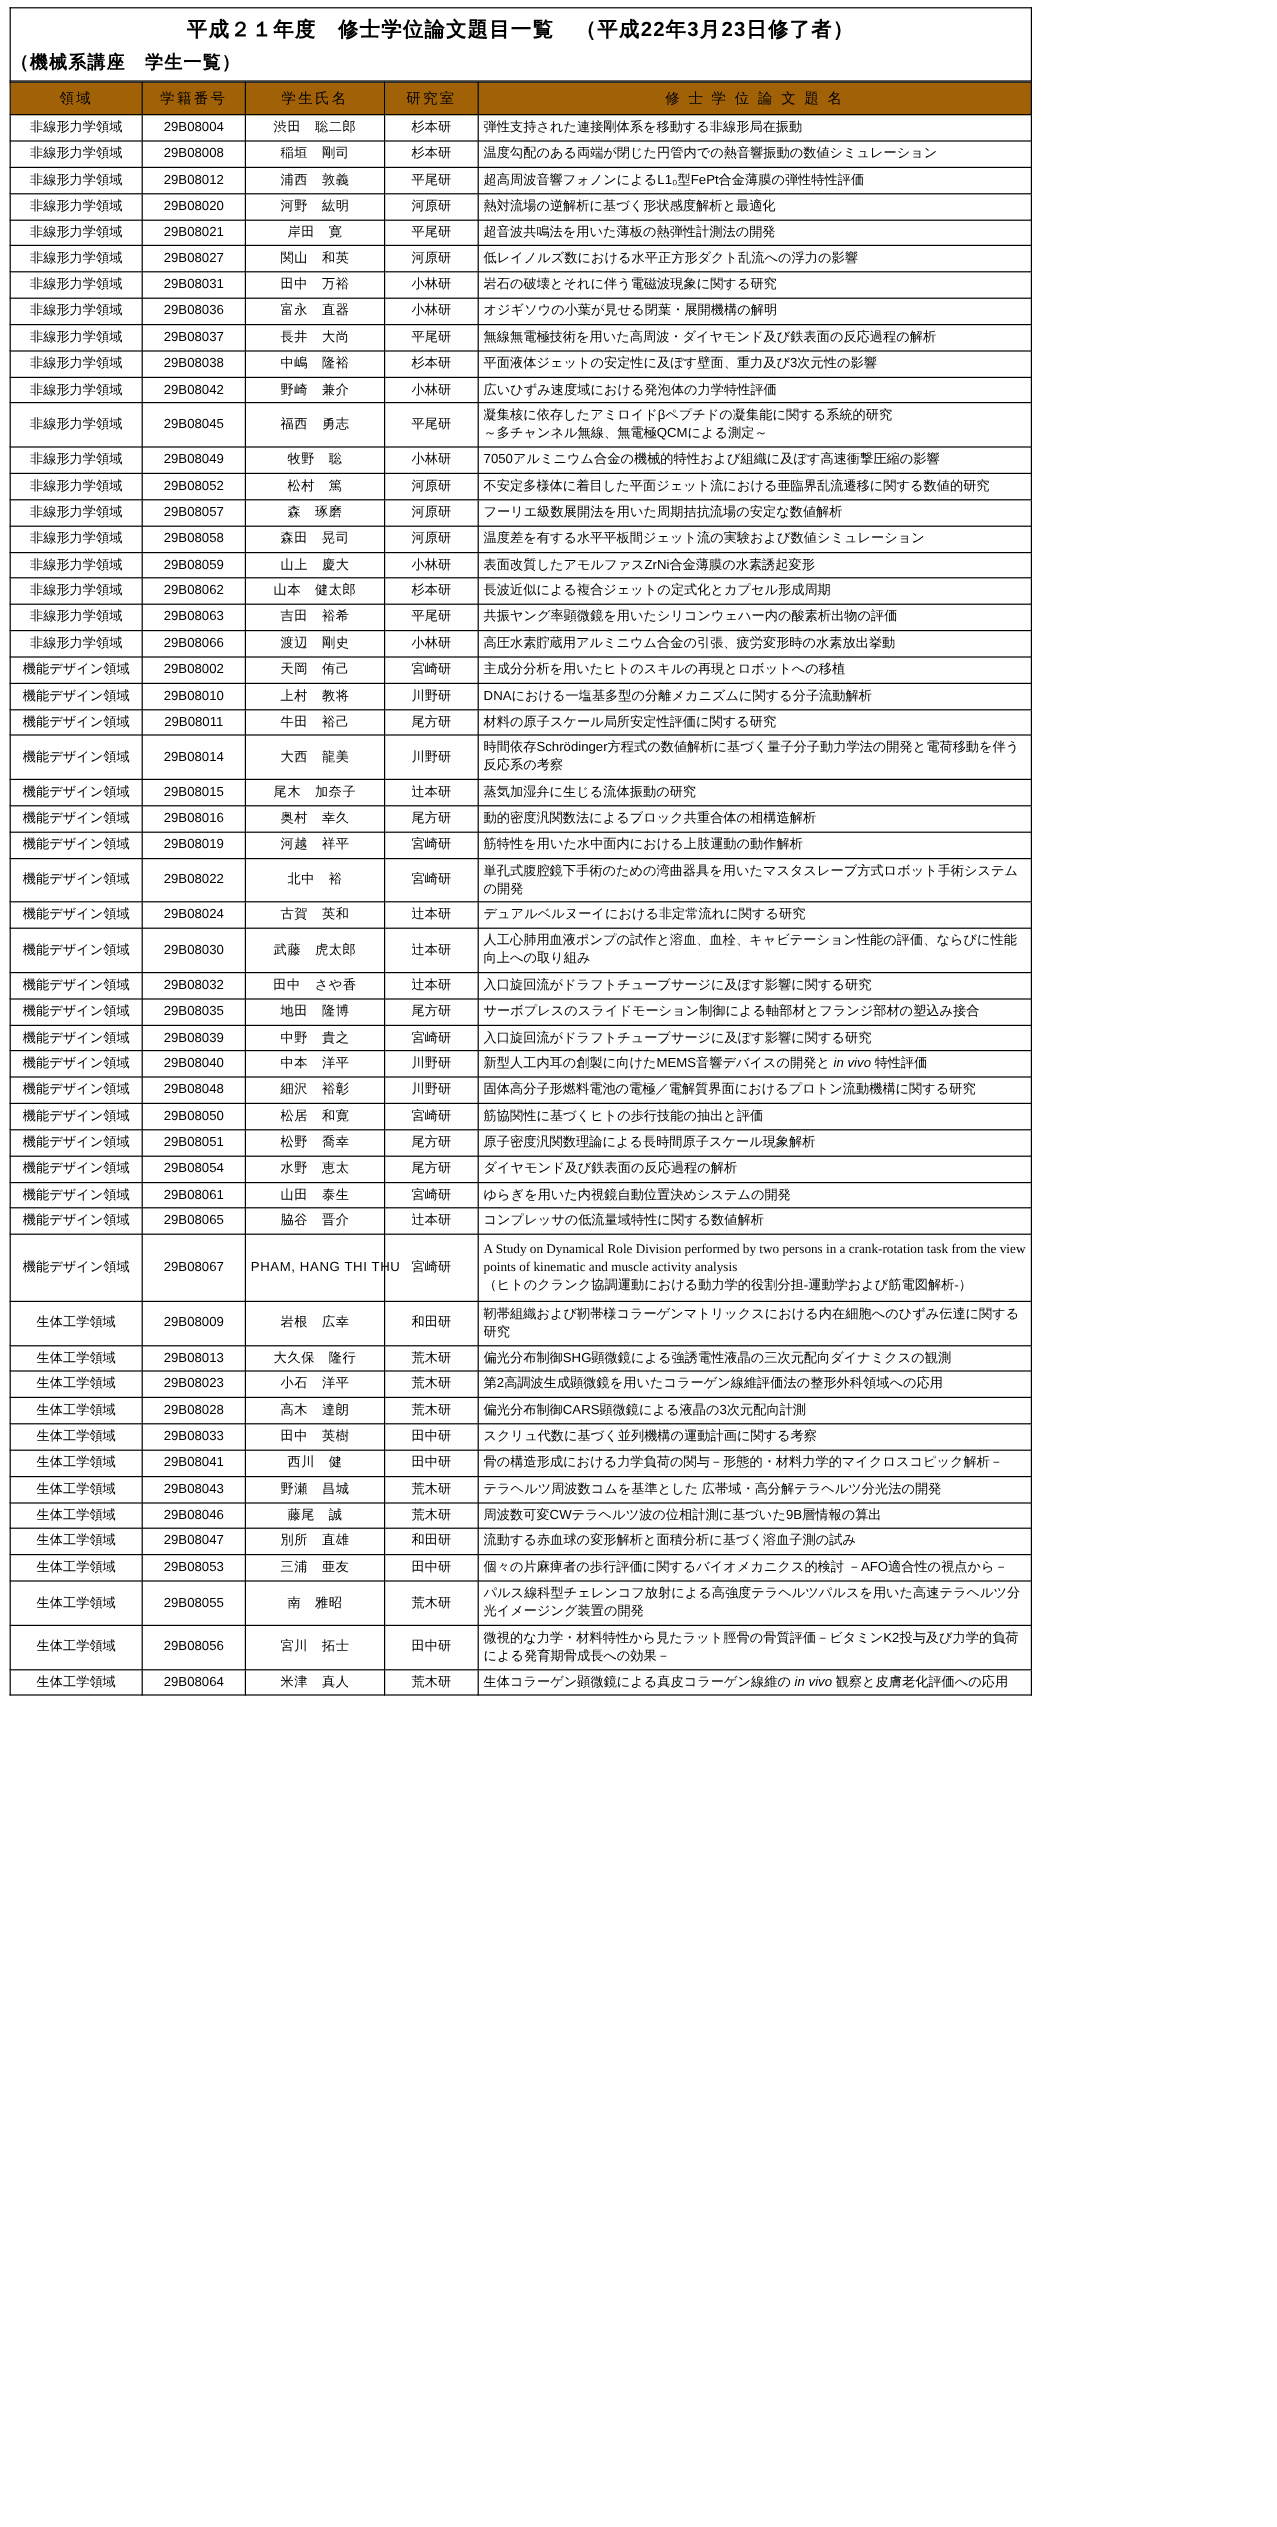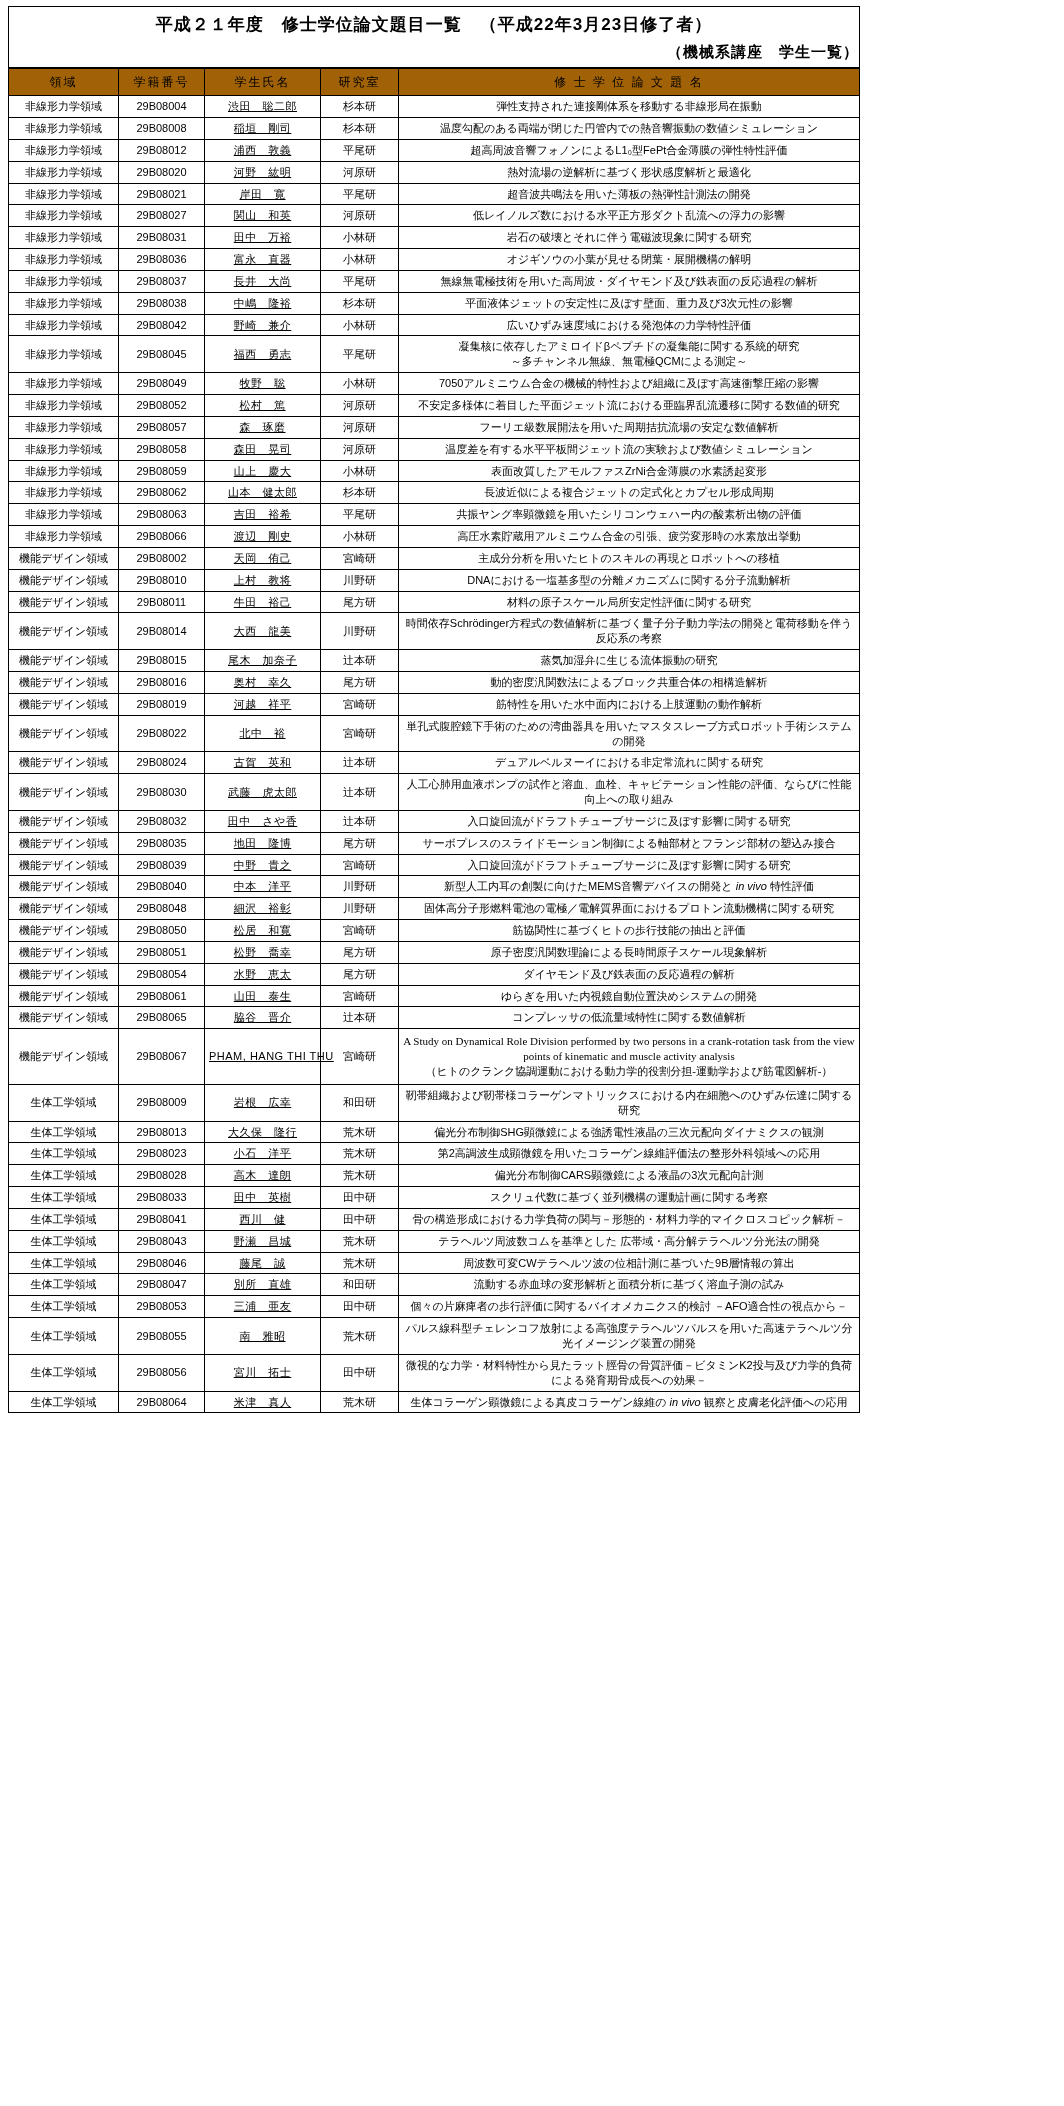--- a/index.html
+++ b/index.html
@@ -22,21 +22,21 @@
     border-bottom: none;
     text-align: center;
     padding: 6px 0 4px 0;
     font-size: 17px;
     font-weight: bold;
     letter-spacing: 1px;
   }
   .subtitle-box {
     border: 1px solid #000;
     border-top: none;
-    text-align: right;
+    text-align: left;
     padding: 3px 0 5px 0;
     font-size: 15px;
     font-weight: bold;
     letter-spacing: 1px;
   }
   table.main {
     border-collapse: collapse;
     width: 100%;
     table-layout: fixed;
   }
@@ -60,24 +60,23 @@
   col.c-name   { width: 116px; }
   col.c-lab    { width: 78px; }
   col.c-title  { width: auto; }
 
   td.area, td.id, td.name, td.lab {
     text-align: center;
     white-space: nowrap;
   }
   td.name {
     letter-spacing: 0.5px;
-    text-decoration: underline;
   }
   td.title {
-    text-align: center;
+    text-align: left;
     padding-left: 6px;
   }
   td.title .sub {
     display: block;
   }
   td.title .en {
     font-family: "Liberation Serif", serif;
     font-size: 11px;
   }
   tr.tall td {

